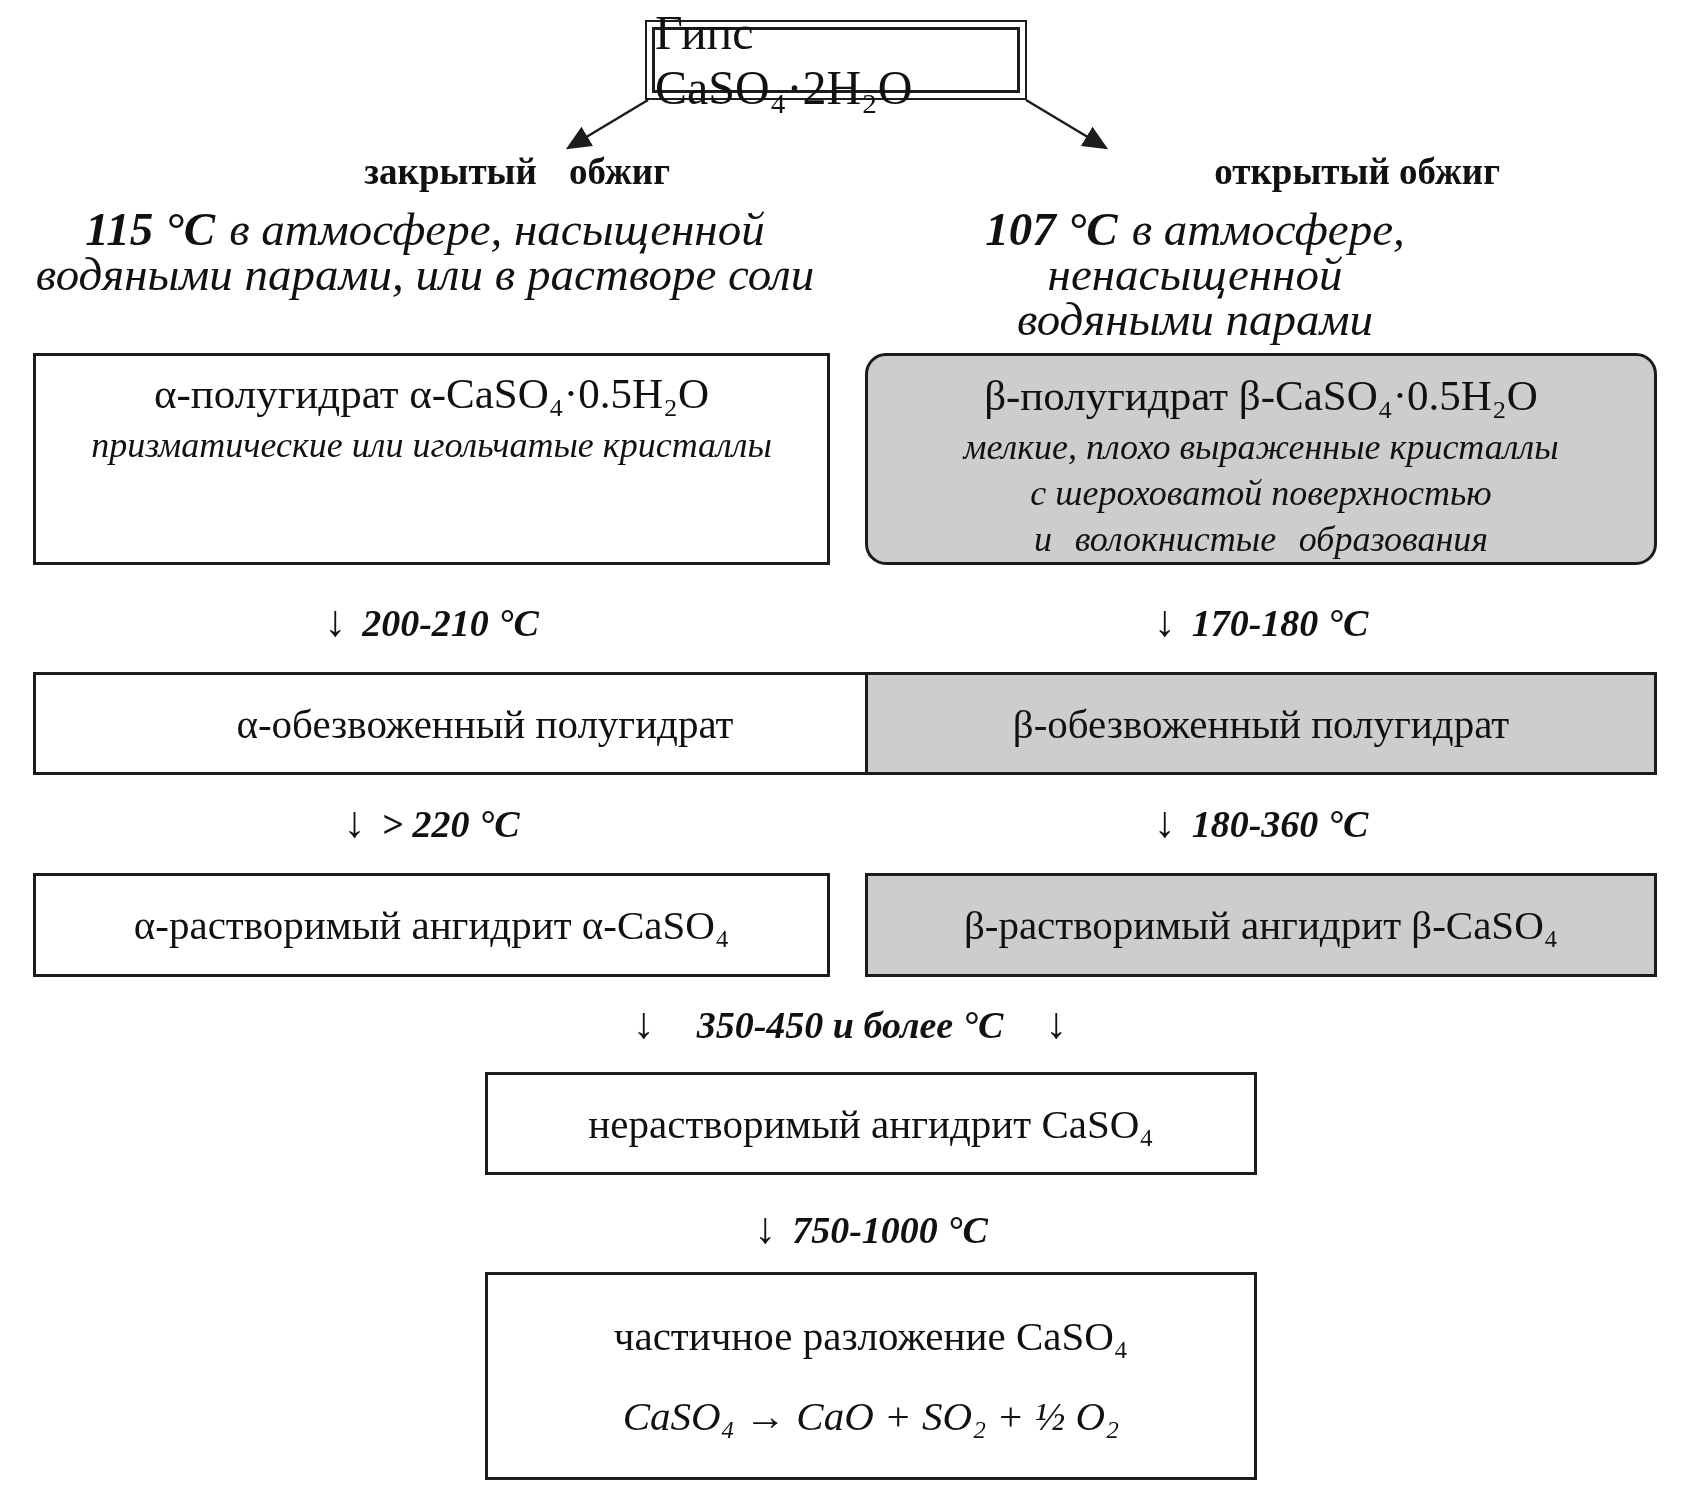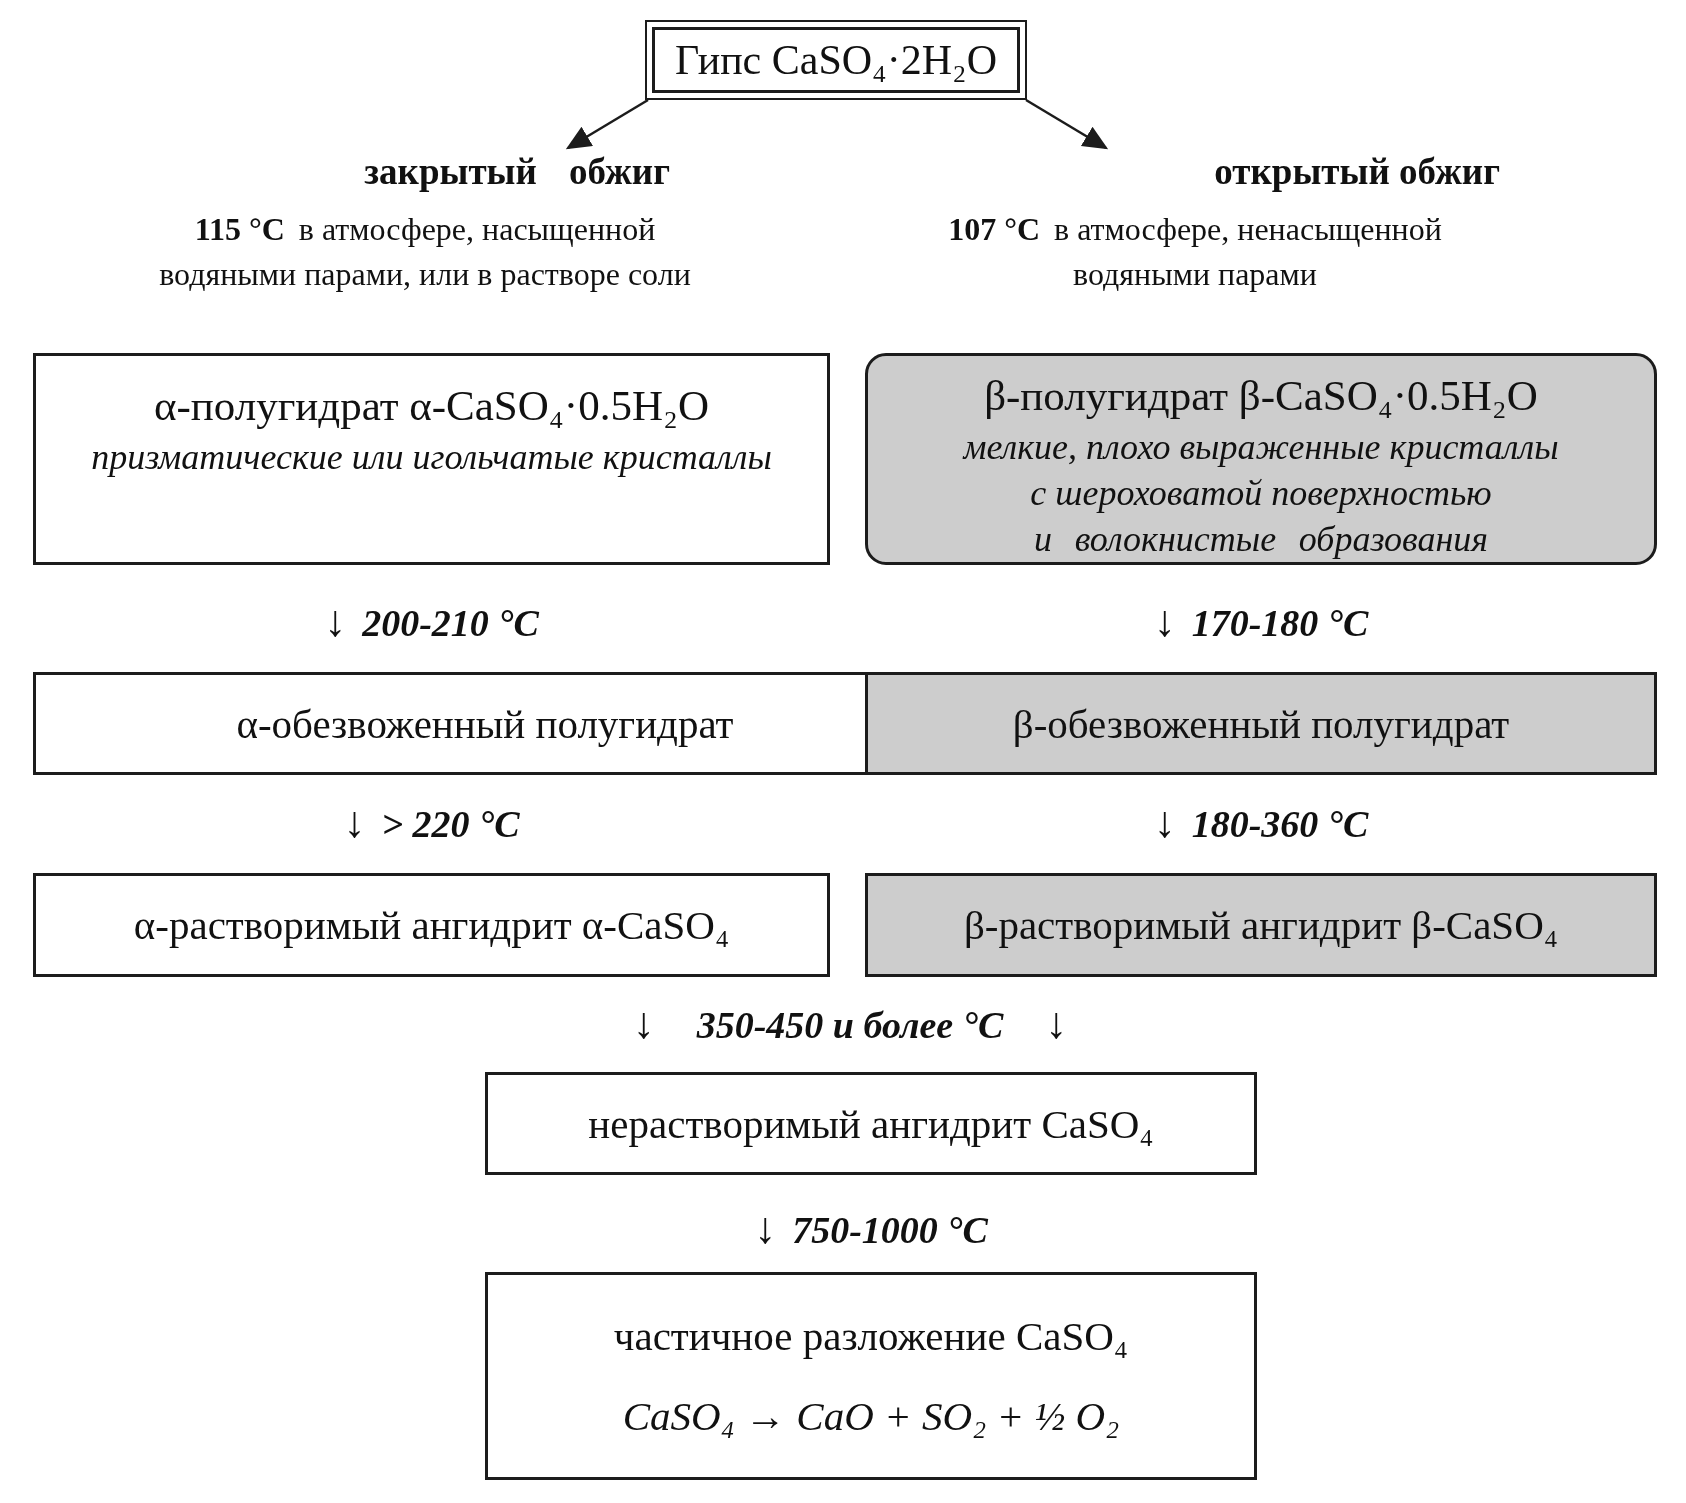--- a/index.html
+++ b/index.html
@@ -13,26 +13,26 @@
   }
   .white{background:#ffffff;}
   .gray{background:#cdcdcd;}
   .vcenter{justify-content:center;}
   .root-outer{
     position:absolute;left:645px;top:20px;width:382px;height:80px;
     border:2px solid #1c1c1c;box-sizing:border-box;padding:5px;background:#ffffff;
   }
   .root-inner{
     width:100%;height:100%;border:3px solid #1c1c1c;box-sizing:border-box;
-    display:flex;align-items:center;justify-content:center;font-size:42px;
+    display:flex;align-items:center;justify-content:center;font-size:48px;
   }
   .arrows-svg{position:absolute;left:0;top:0;pointer-events:none;}
   .branch-title{position:absolute;font-weight:bold;font-size:37px;text-align:right;}
   .ws-wide{word-spacing:0.62em;}
-  .condition{position:absolute;font-size:32px;line-height:45px;text-align:center;}
+  .condition{position:absolute;font-style:italic;font-size:47px;line-height:45px;text-align:center;}
   .temp{font-weight:bold;margin-right:14px;}
   .node-title{font-size:43px;line-height:56px;}
   .node-desc{font-style:italic;font-size:36px;line-height:46px;}
   .ws-mid{word-spacing:0.38em;}
   .node-text{font-size:41px;}
   .trans{
     position:absolute;display:flex;justify-content:center;align-items:baseline;
     font-size:38px;white-space:nowrap;
   }
   .trans .t{font-weight:bold;font-style:italic;margin-left:16px;}
@@ -75,21 +75,21 @@
     </div>
     <div>водяными парами, или в растворе соли</div>
   </div>
   <div class="condition" style="left:890px;top:207px;width:610px;">
     <div>
       <span class="temp">107 °C</span><span>в атмосфере, ненасыщенной</span>
     </div>
     <div>водяными парами</div>
   </div>
 
-  <div class="box white" style="left:33px;top:353px;width:797px;height:212px;padding-top:22px;">
+  <div class="box white" style="left:33px;top:353px;width:797px;height:212px;padding-top:10px;">
     <div class="node-title">α-полугидрат α-CaSO₄·0.5H₂O</div>
     <div class="node-desc">призматические или игольчатые кристаллы</div>
   </div>
   <div class="box gray" style="left:865px;top:353px;width:792px;height:212px;padding-top:12px;border-radius:21px;">
     <div class="node-title">β-полугидрат β-CaSO₄·0.5H₂O</div>
     <div class="node-desc">мелкие, плохо выраженные кристаллы</div>
     <div class="node-desc">с шероховатой поверхностью</div>
     <div class="node-desc ws-mid">и волокнистые образования</div>
   </div>
 

